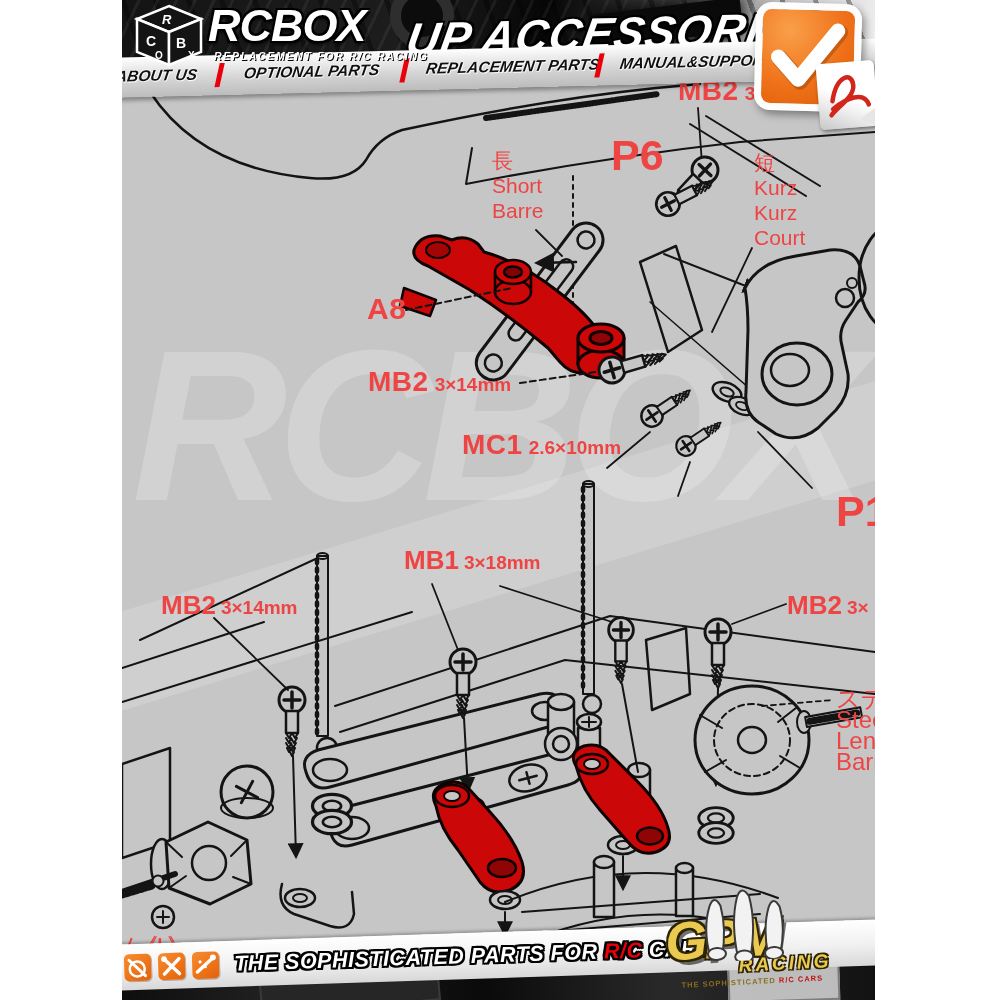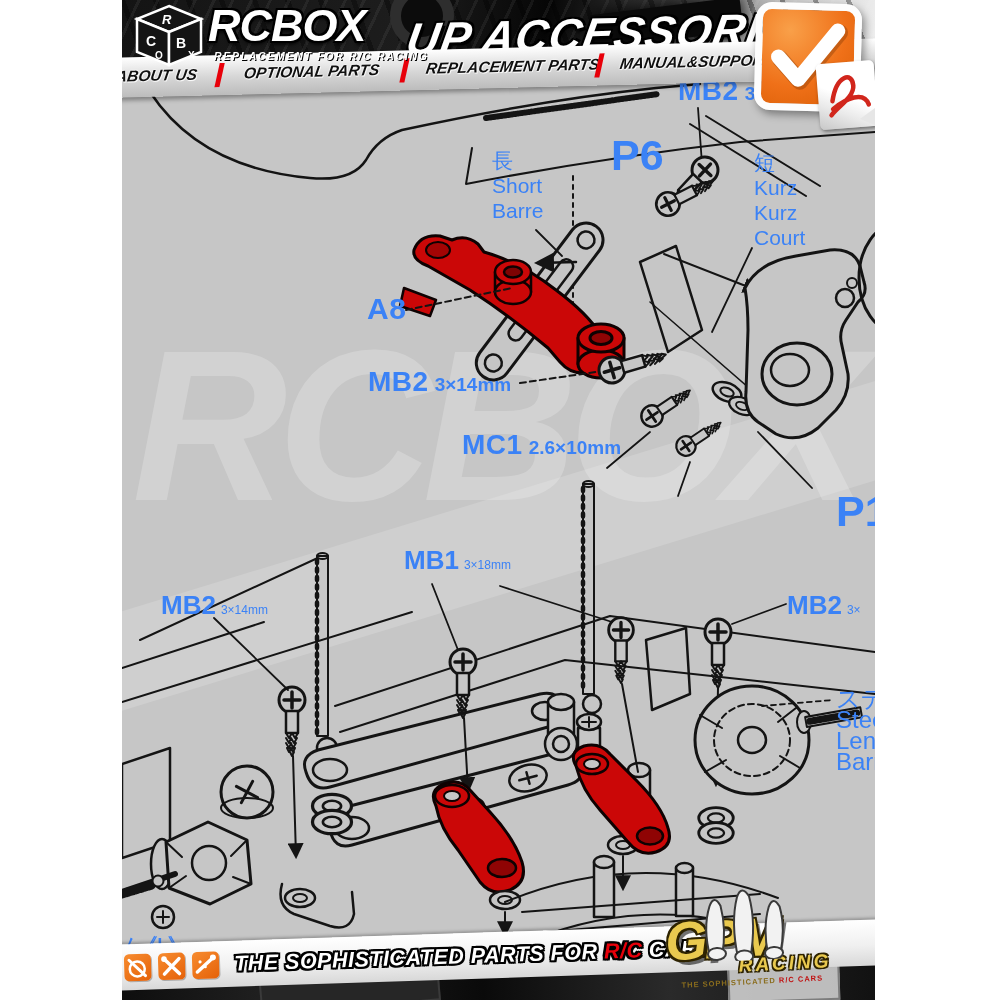--- a/index.html
+++ b/index.html
@@ -7,26 +7,26 @@
   .content { position:absolute; left:122px; top:0; width:753px; height:1000px; overflow:hidden; background:#ffffff; }
 
   
   .diagram-bg { position:absolute; left:0; top:62px; width:753px; height:920px; background:#c6c6c6; z-index:1; overflow:hidden; }
   .wm-stripe { position:absolute; left:-120px; top:420px; width:1100px; height:95px; background:rgba(255,255,255,0.16); transform:rotate(-17deg); }
   .wm-text { position:absolute; left:10px; top:240px; font:italic 900 215px "Liberation Sans",sans-serif; letter-spacing:-10px; color:rgba(255,255,255,0.22); white-space:nowrap; }
 
   .art { position:absolute; left:0; top:0; width:753px; height:1000px; z-index:4; }
 
   
-  .lbl { position:absolute; z-index:5; color:#3b82f6; white-space:nowrap; line-height:1.08; }
+  .lbl { position:absolute; z-index:5; color:#ef4444; white-space:nowrap; line-height:1.08; }
   .code { font-weight:700; font-size:28px; letter-spacing:0.5px; }
   .big  { font-weight:700; font-size:43px; }
   .size { font-weight:700; font-size:19px; margin-left:6px; }
   .codeS { font-weight:700; font-size:26px; }
-  .sizeS { font-weight:400; font-size:12px; margin-left:5px; }
+  .sizeS { font-weight:700; font-size:19px; margin-left:5px; }
   .word { font-weight:500; font-size:21px; line-height:25px; }
   .wordS { font-weight:500; font-size:24px; line-height:21px; }
 
   
   .hdr { position:absolute; left:0; top:0; width:753px; height:120px; z-index:10; }
   .hdr-photo { position:absolute; top:0; left:0; right:0; height:82px;
     clip-path:polygon(0 0,100% 0,100% 59%,0 84%);
     background:linear-gradient(97deg,#141414 0%,#1d1d1d 38%,#060606 56%,#3f3f3f 72%,#c4c4c4 86%,#efefef 100%); }
   .hdr-streaks { position:absolute; inset:0;
     background:repeating-linear-gradient(115deg,transparent 0 14px,rgba(255,255,255,0.06) 14px 17px),

